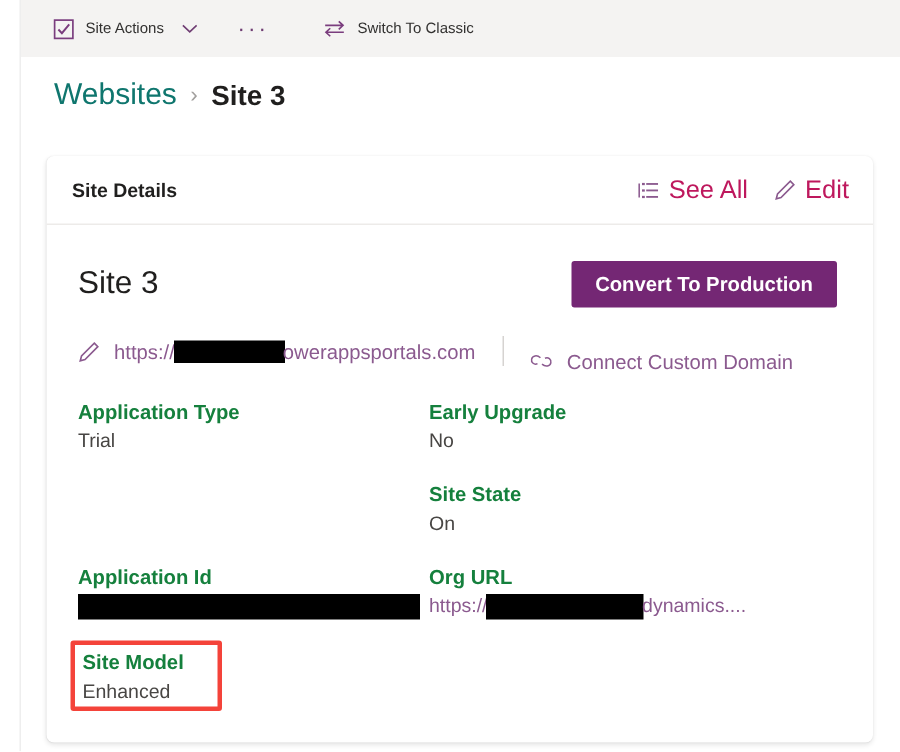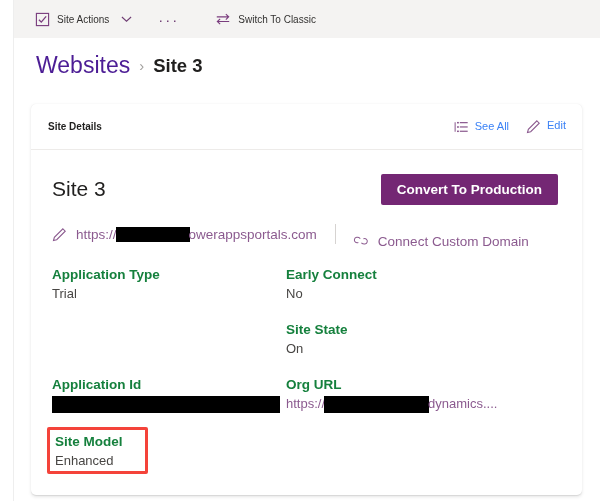--- a/index.html
+++ b/index.html
@@ -66,22 +66,22 @@
 
   
   .breadcrumb {
     position: absolute;
     left: 36px; top: 52px;
     display: flex;
     align-items: center;
     gap: 9px;
   }
   .bc-root {
-    font-size: 23px;
-    color: #4c1d95;
+    font-size: 20px;
+    color: #0f766e;
     cursor: pointer;
   }
   .bc-sep { color: #a19f9d; font-size: 15px; }
   .bc-current {
     font-size: 18.5px;
     color: #201f1e;
     font-weight: bold;
   }
 
   
@@ -95,36 +95,36 @@
   }
   .card-head {
     position: relative;
     height: 46px;
     border-bottom: 1px solid #edebe9;
     display: flex;
     align-items: center;
     padding: 0 16px 0 17px;
   }
   .card-head-title {
-    font-size: 10px;
+    font-size: 13px;
     font-weight: bold;
     color: #201f1e;
   }
   .card-head-actions {
     margin-left: auto;
     display: flex;
     align-items: center;
     gap: 17px;
   }
   .head-action {
     display: flex;
-    align-items: flex-start;
+    align-items: center;
     gap: 6px;
-    color: #3b82f6;
-    font-size: 11px;
+    color: #be185d;
+    font-size: 17px;
     cursor: pointer;
   }
 
   
   .card-body { padding: 22px 24px 0 18px; position: relative; }
 
   .title-row {
     display: flex;
     align-items: center;
     height: 34px;
@@ -344,21 +344,21 @@
       </div>
 
       <div class="fields">
 
         <div class="frow">
           <div class="fcell">
             <div class="flabel">Application Type</div>
             <div class="fvalue">Trial</div>
           </div>
           <div class="fcell">
-            <div class="flabel">Early Connect</div>
+            <div class="flabel">Early Upgrade</div>
             <div class="fvalue">No</div>
           </div>
         </div>
 
         <div class="frow">
           <div class="fcell">
           </div>
           <div class="fcell">
             <div class="flabel">Site State</div>
             <div class="fvalue">On</div>

